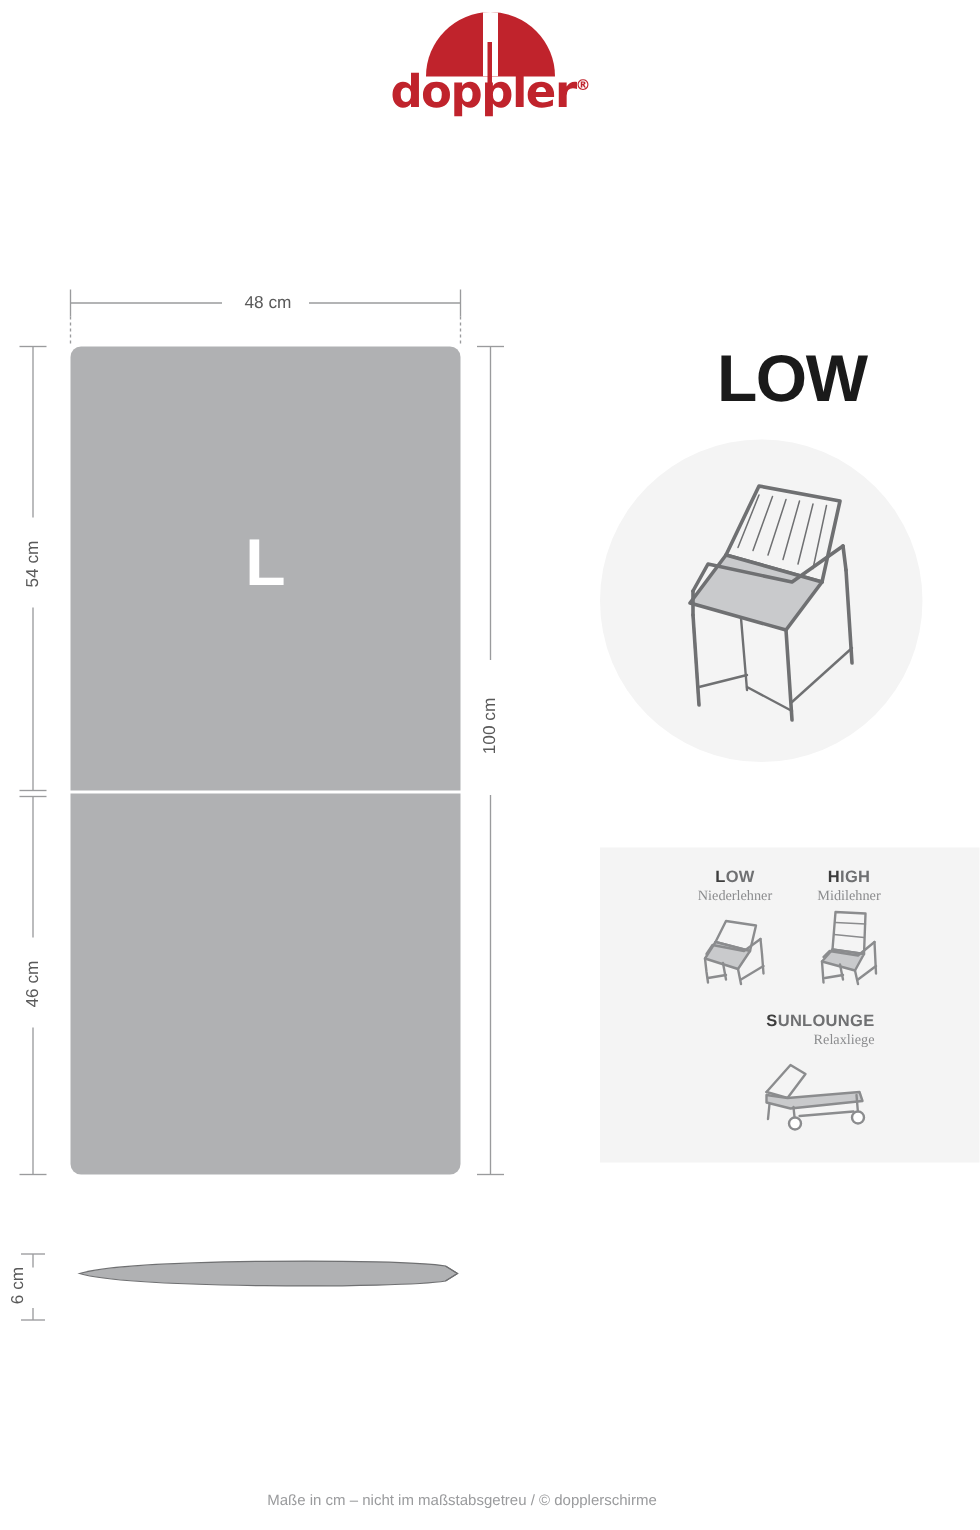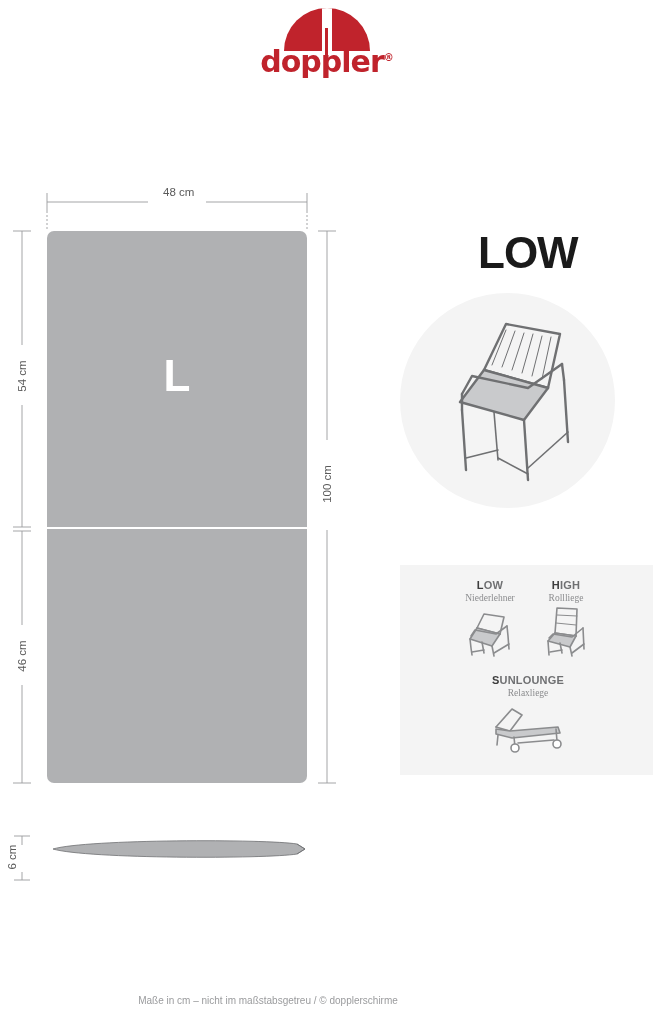--- a/index.html
+++ b/index.html
@@ -195,20 +195,21 @@
 
   
   #footer {
     position: absolute;
     left: 0;
     bottom: 14px;
     width: 536px;
     text-align: center;
     font-size: 10px;
     color: #9a9b9d;
+    padding-left: 40px;
   }
 </style>
 </head>
 <body>
 
 <div id="logo">
   <div class="umbrella">
     <div class="dome"></div>
     <div class="pole"></div>
   </div>
@@ -243,21 +244,21 @@
     <line x1="318" y1="231" x2="336" y2="231"></line>
     <line x1="318" y1="783" x2="336" y2="783"></line>
 
     <line x1="22" y1="836" x2="22" y2="845"></line>
     <line x1="22" y1="872" x2="22" y2="880"></line>
     <line x1="14" y1="836" x2="30" y2="836"></line>
     <line x1="14" y1="880" x2="30" y2="880"></line>
   </g>
 </svg>
 
-<div class="dim-label" style="left:163px;top:186px;text-align:center;">48 cm</div>
+<div class="dim-label" style="left:163px;top:196px;text-align:center;">48 cm</div>
 <div class="dim-label vert" style="left:-4px;top:370px;width:52px;text-align:center;">54 cm</div>
 <div class="dim-label vert" style="left:-4px;top:650px;width:52px;text-align:center;">46 cm</div>
 <div class="dim-label vert" style="left:297px;top:478px;width:60px;text-align:center;">100 cm</div>
 <div class="dim-label vert" style="left:-9px;top:851px;width:42px;text-align:center;">6 cm</div>
 
 <div id="cushion-front">
   <div class="pad upper"></div>
   <div class="pad lower"></div>
   <div class="letter">L</div>
 </div>
@@ -316,42 +317,42 @@
           <path d="M32,40 L34,50"></path>
           <path d="M47,20 L48,30 L49,43"></path>
           <path d="M22,36 L24,47"></path>
           <path d="M12,46 L24,44"></path>
           <path d="M34,47 L49,38"></path>
         </g>
       </svg>
     </div>
     <div class="cell">
       <div class="cap"><span class="hl">H</span><span>IGH</span></div>
-      <div class="sub">Rollliege</div>
+      <div class="sub">Midilehner</div>
       <svg class="pic" viewBox="0 0 60 52">
         <g fill="none" stroke="#8b8c8e" stroke-width="1.6" stroke-linecap="round" stroke-linejoin="round">
           <path d="M19,27 L21,2 L41,3 L40,30"></path>
           <path d="M19,27 L40,30"></path>
           <path d="M21,9 L41,10" stroke-width="1"></path>
           <path d="M20,17 L40,19" stroke-width="1"></path>
           <path d="M12,35 L19,27 L40,30 L34,41 Z" fill="#c9cacc"></path>
           <path d="M13,32 L17,28 L36,31 L47,22"></path>
           <path d="M12,35 L13,49"></path>
           <path d="M34,41 L36,50"></path>
           <path d="M47,22 L48,43"></path>
           <path d="M24,37 L26,47"></path>
           <path d="M14,46 L26,44"></path>
           <path d="M36,47 L48,38"></path>
         </g>
       </svg>
     </div>
   </div>
 
   <div class="row" style="padding-top:12px;">
-    <div class="cell" style="width:110px;">
+    <div class="cell" style="width:110px;text-align:right;">
       <div class="cap"><span class="hl">S</span><span>UNLOUNGE</span></div>
       <div class="sub">Relaxliege</div>
       <svg class="pic" viewBox="0 0 80 52">
         <g fill="none" stroke="#8b8c8e" stroke-width="1.6" stroke-linecap="round" stroke-linejoin="round">
           <path d="M8,26 L24,8 L34,14 L22,30"></path>
           <path d="M8,26 L22,30"></path>
           <path d="M8,28 L22,30 L70,26 L72,32 L24,37 L8,33 Z" fill="#c9cacc"></path>
           <path d="M10,34 L9,44"></path>
           <path d="M26,36 L27,46"></path>
           <path d="M68,28 L69,40"></path>

